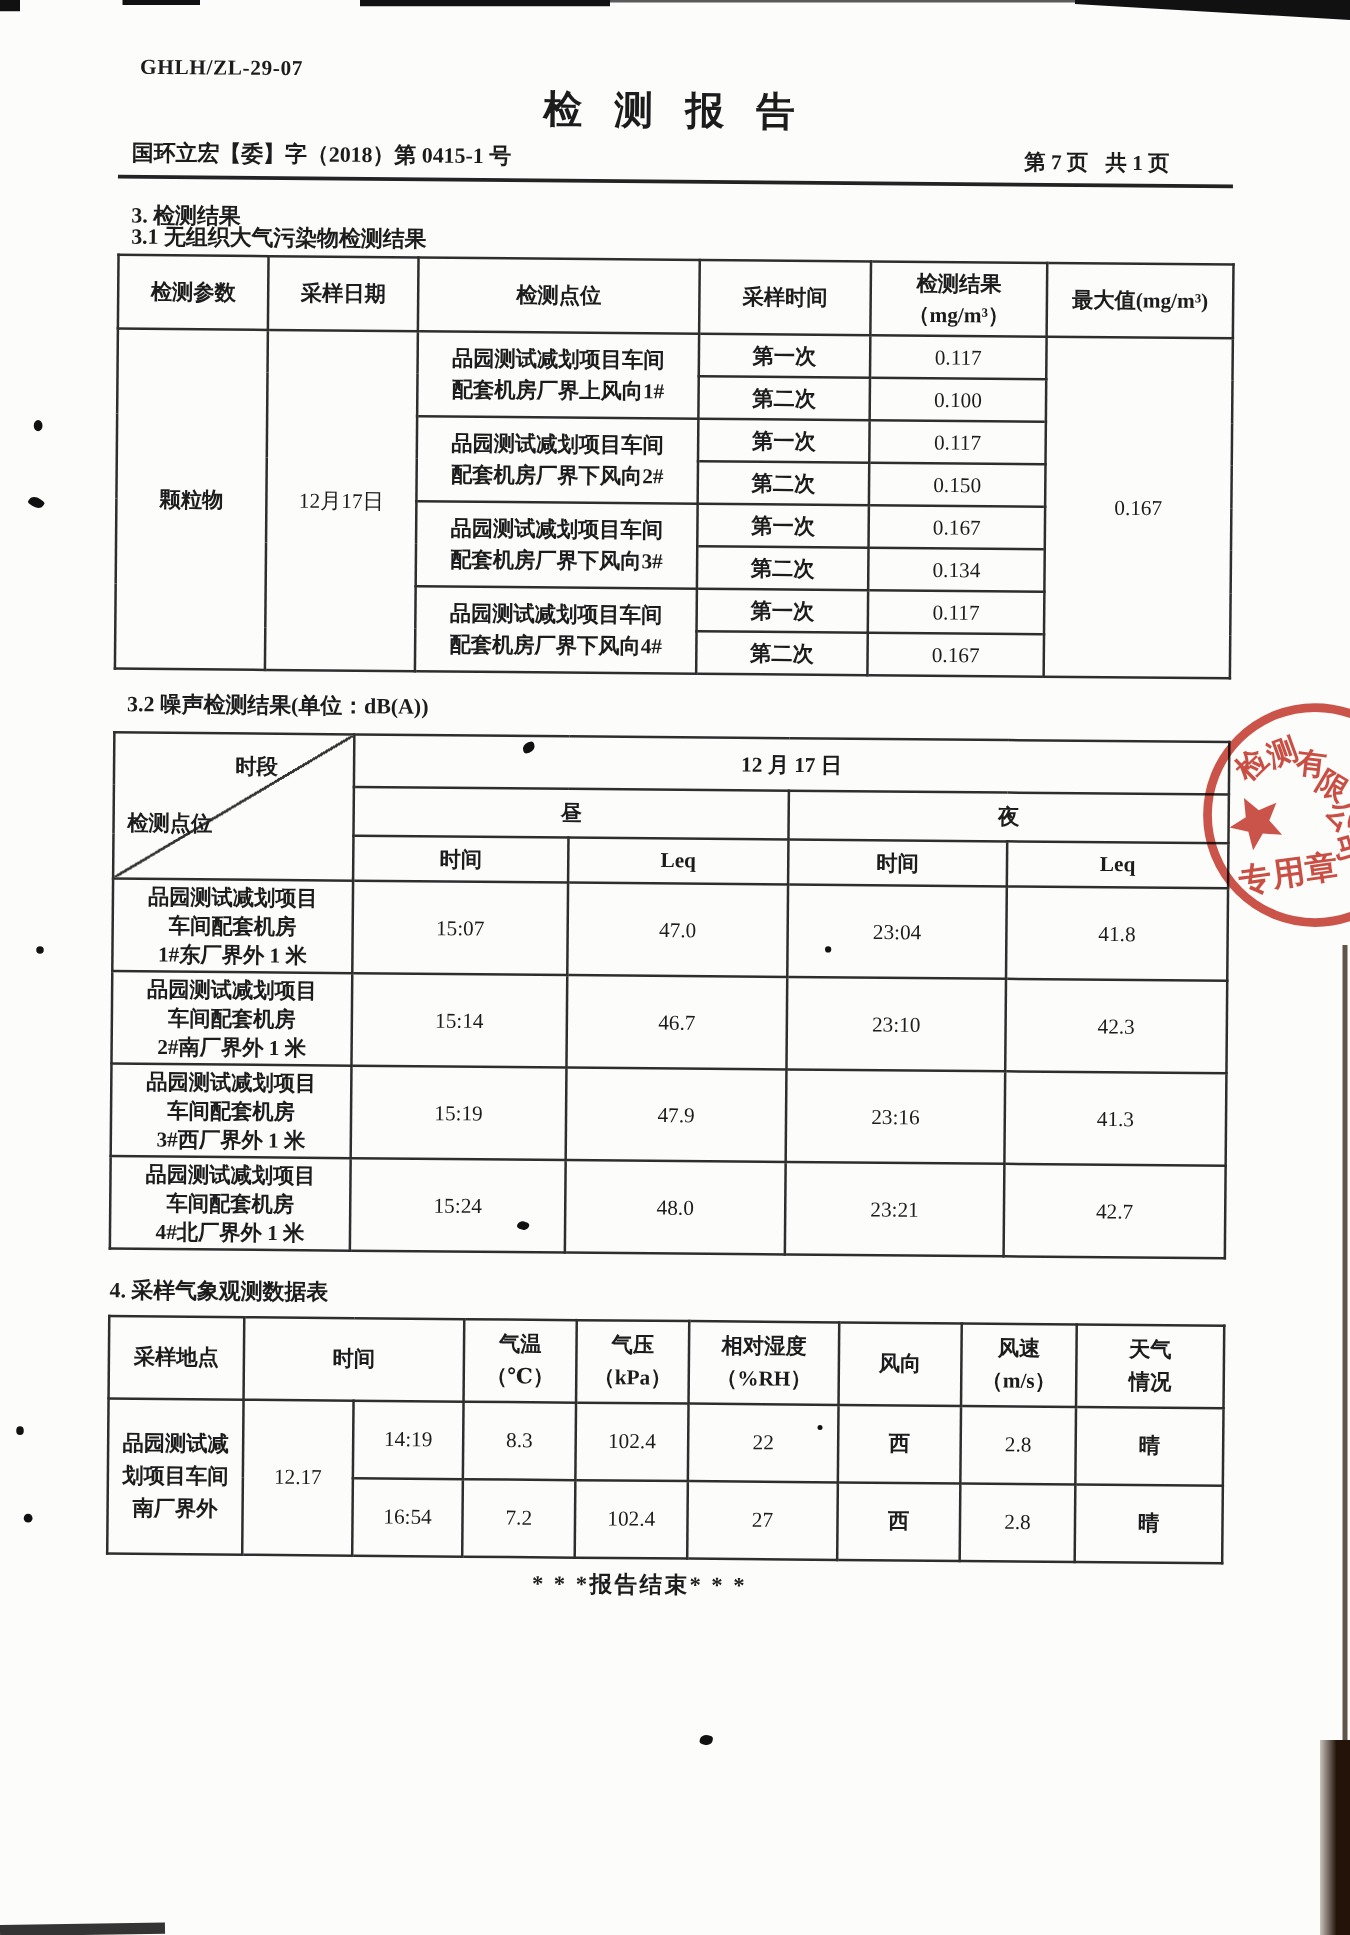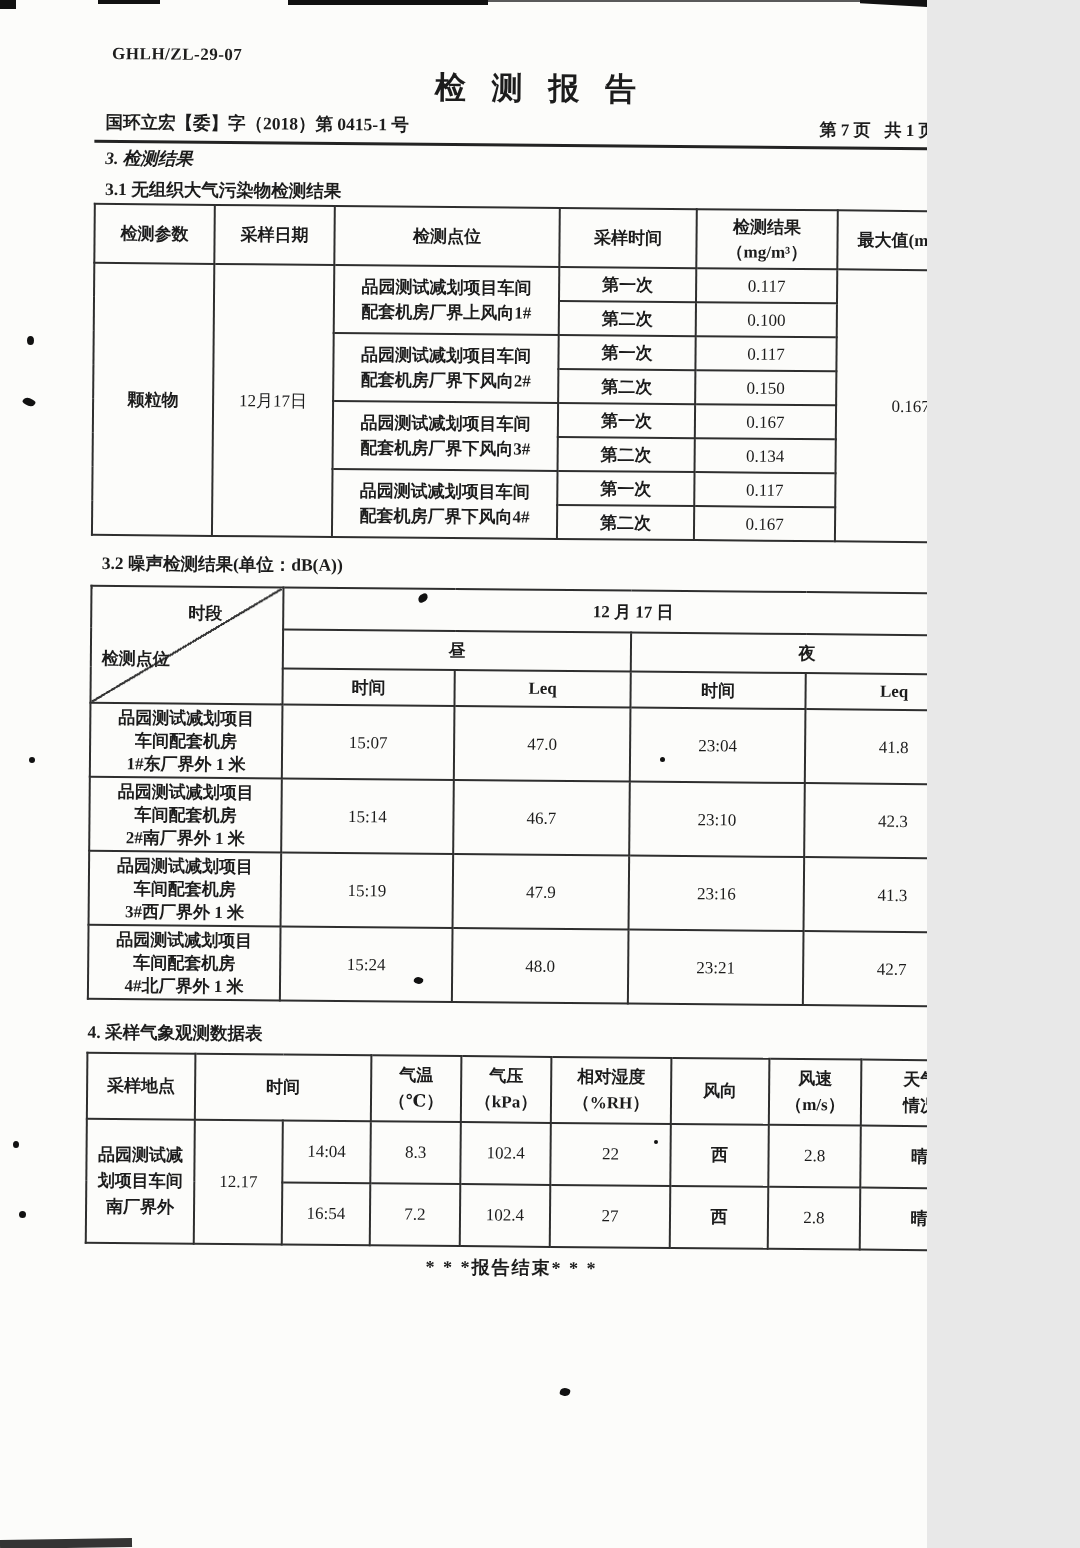--- a/index.html
+++ b/index.html
@@ -1,29 +1,29 @@
 <!DOCTYPE html>
 <html><head>
 <meta charset="utf-8">
 <style>
   html,body{margin:0;padding:0;background:#e8e8e8;}
-  .page{position:relative;width:927px;height:1548px;background:#fcfcfa;overflow:hidden;
+  .page{position:relative;width:1080px;height:1548px;background:#fcfcfa;overflow:hidden;
         font-family:"Liberation Serif","DejaVu Serif",serif;color:#1c1c1c;}
   .content{position:absolute;left:0;top:0;width:1080px;height:1548px;
            transform:rotate(0.5deg);transform-origin:110px 70px;}
 
   .abs{position:absolute;}
   .doc-code{left:112px;top:44px;font-size:17px;font-weight:bold;letter-spacing:.5px;}
   .title{left:0;top:64px;width:1080px;text-align:center;font-size:31px;font-weight:bold;letter-spacing:9px;}
   .report-no{left:106px;top:110px;font-size:17.5px;font-weight:bold;}
   .page-info{left:820px;top:112px;width:168px;font-size:17px;font-weight:bold;white-space:nowrap;}
   .page-info span{margin-right:14px;}
   .rule{left:95px;top:140px;width:892px;height:2.5px;background:#232323;}
   .sec{font-size:17.5px;font-weight:bold;}
-  .sec-3{left:106px;top:146px;font-style:italic;}
+  .sec-3{left:106px;top:160px;}
   .sec-31{left:106px;top:177px;}
   .sec-32{left:106px;top:551px;}
   .sec-4{left:96px;top:1020px;}
   .footer-line{left:0;top:1252px;width:1044px;text-align:center;font-size:18px;font-weight:bold;letter-spacing:2px;}
 
   table{border-collapse:collapse;table-layout:fixed;position:absolute;background:transparent;}
   td{border:2px solid #2e2e2e;text-align:center;vertical-align:middle;padding:0;
      font-size:17px;overflow:hidden;}
   .cn{font-weight:bold;}
   .num{font-family:"Liberation Serif",serif;font-weight:normal;}
@@ -264,21 +264,21 @@
               <div>情况</div>
         </td>
       </tr>
       <tr>
         <td class="cn" rowspan="2">
           <div>品园测试减</div>
           <div>划项目车间</div>
           <div>南厂界外</div>
         </td>
         <td class="num" rowspan="2">12.17</td>
-        <td class="num">14:04</td>
+        <td class="num">14:19</td>
         <td class="num">8.3</td>
         <td class="num">102.4</td>
         <td class="num">22</td>
         <td class="cn">西</td>
         <td class="num">2.8</td>
         <td class="cn">晴</td>
       </tr>
       <tr>
         <td class="num">16:54</td>
         <td class="num">7.2</td>

